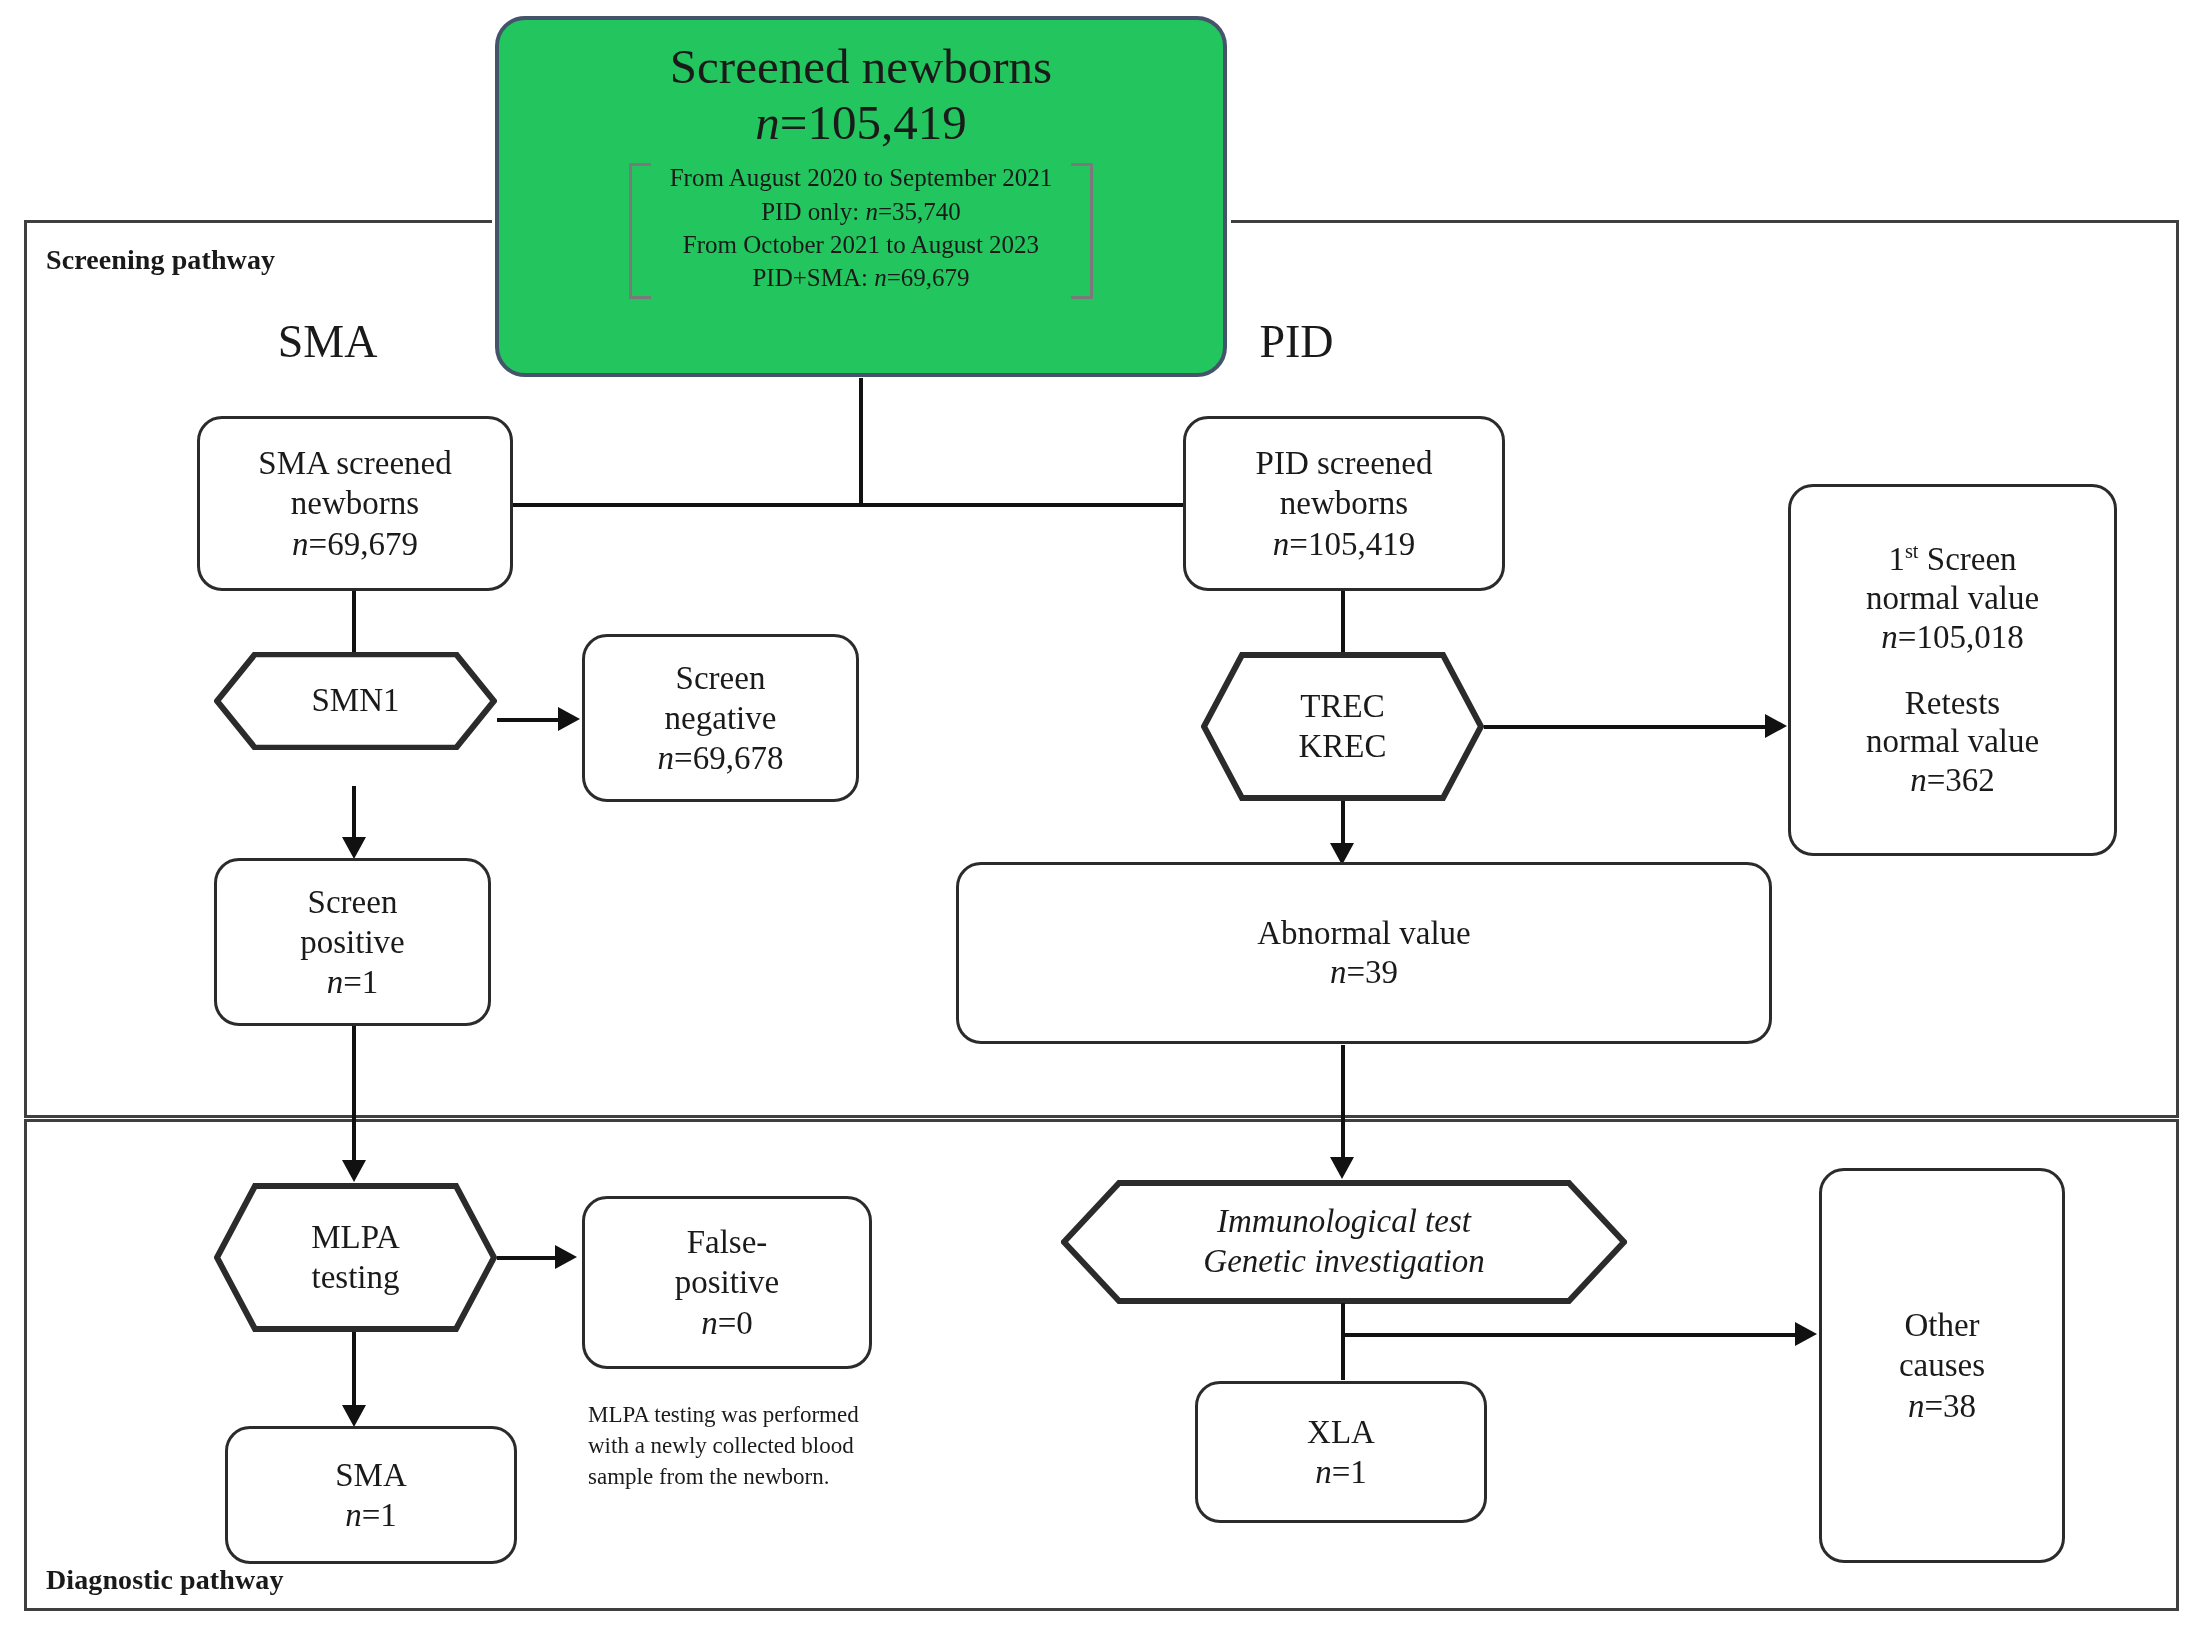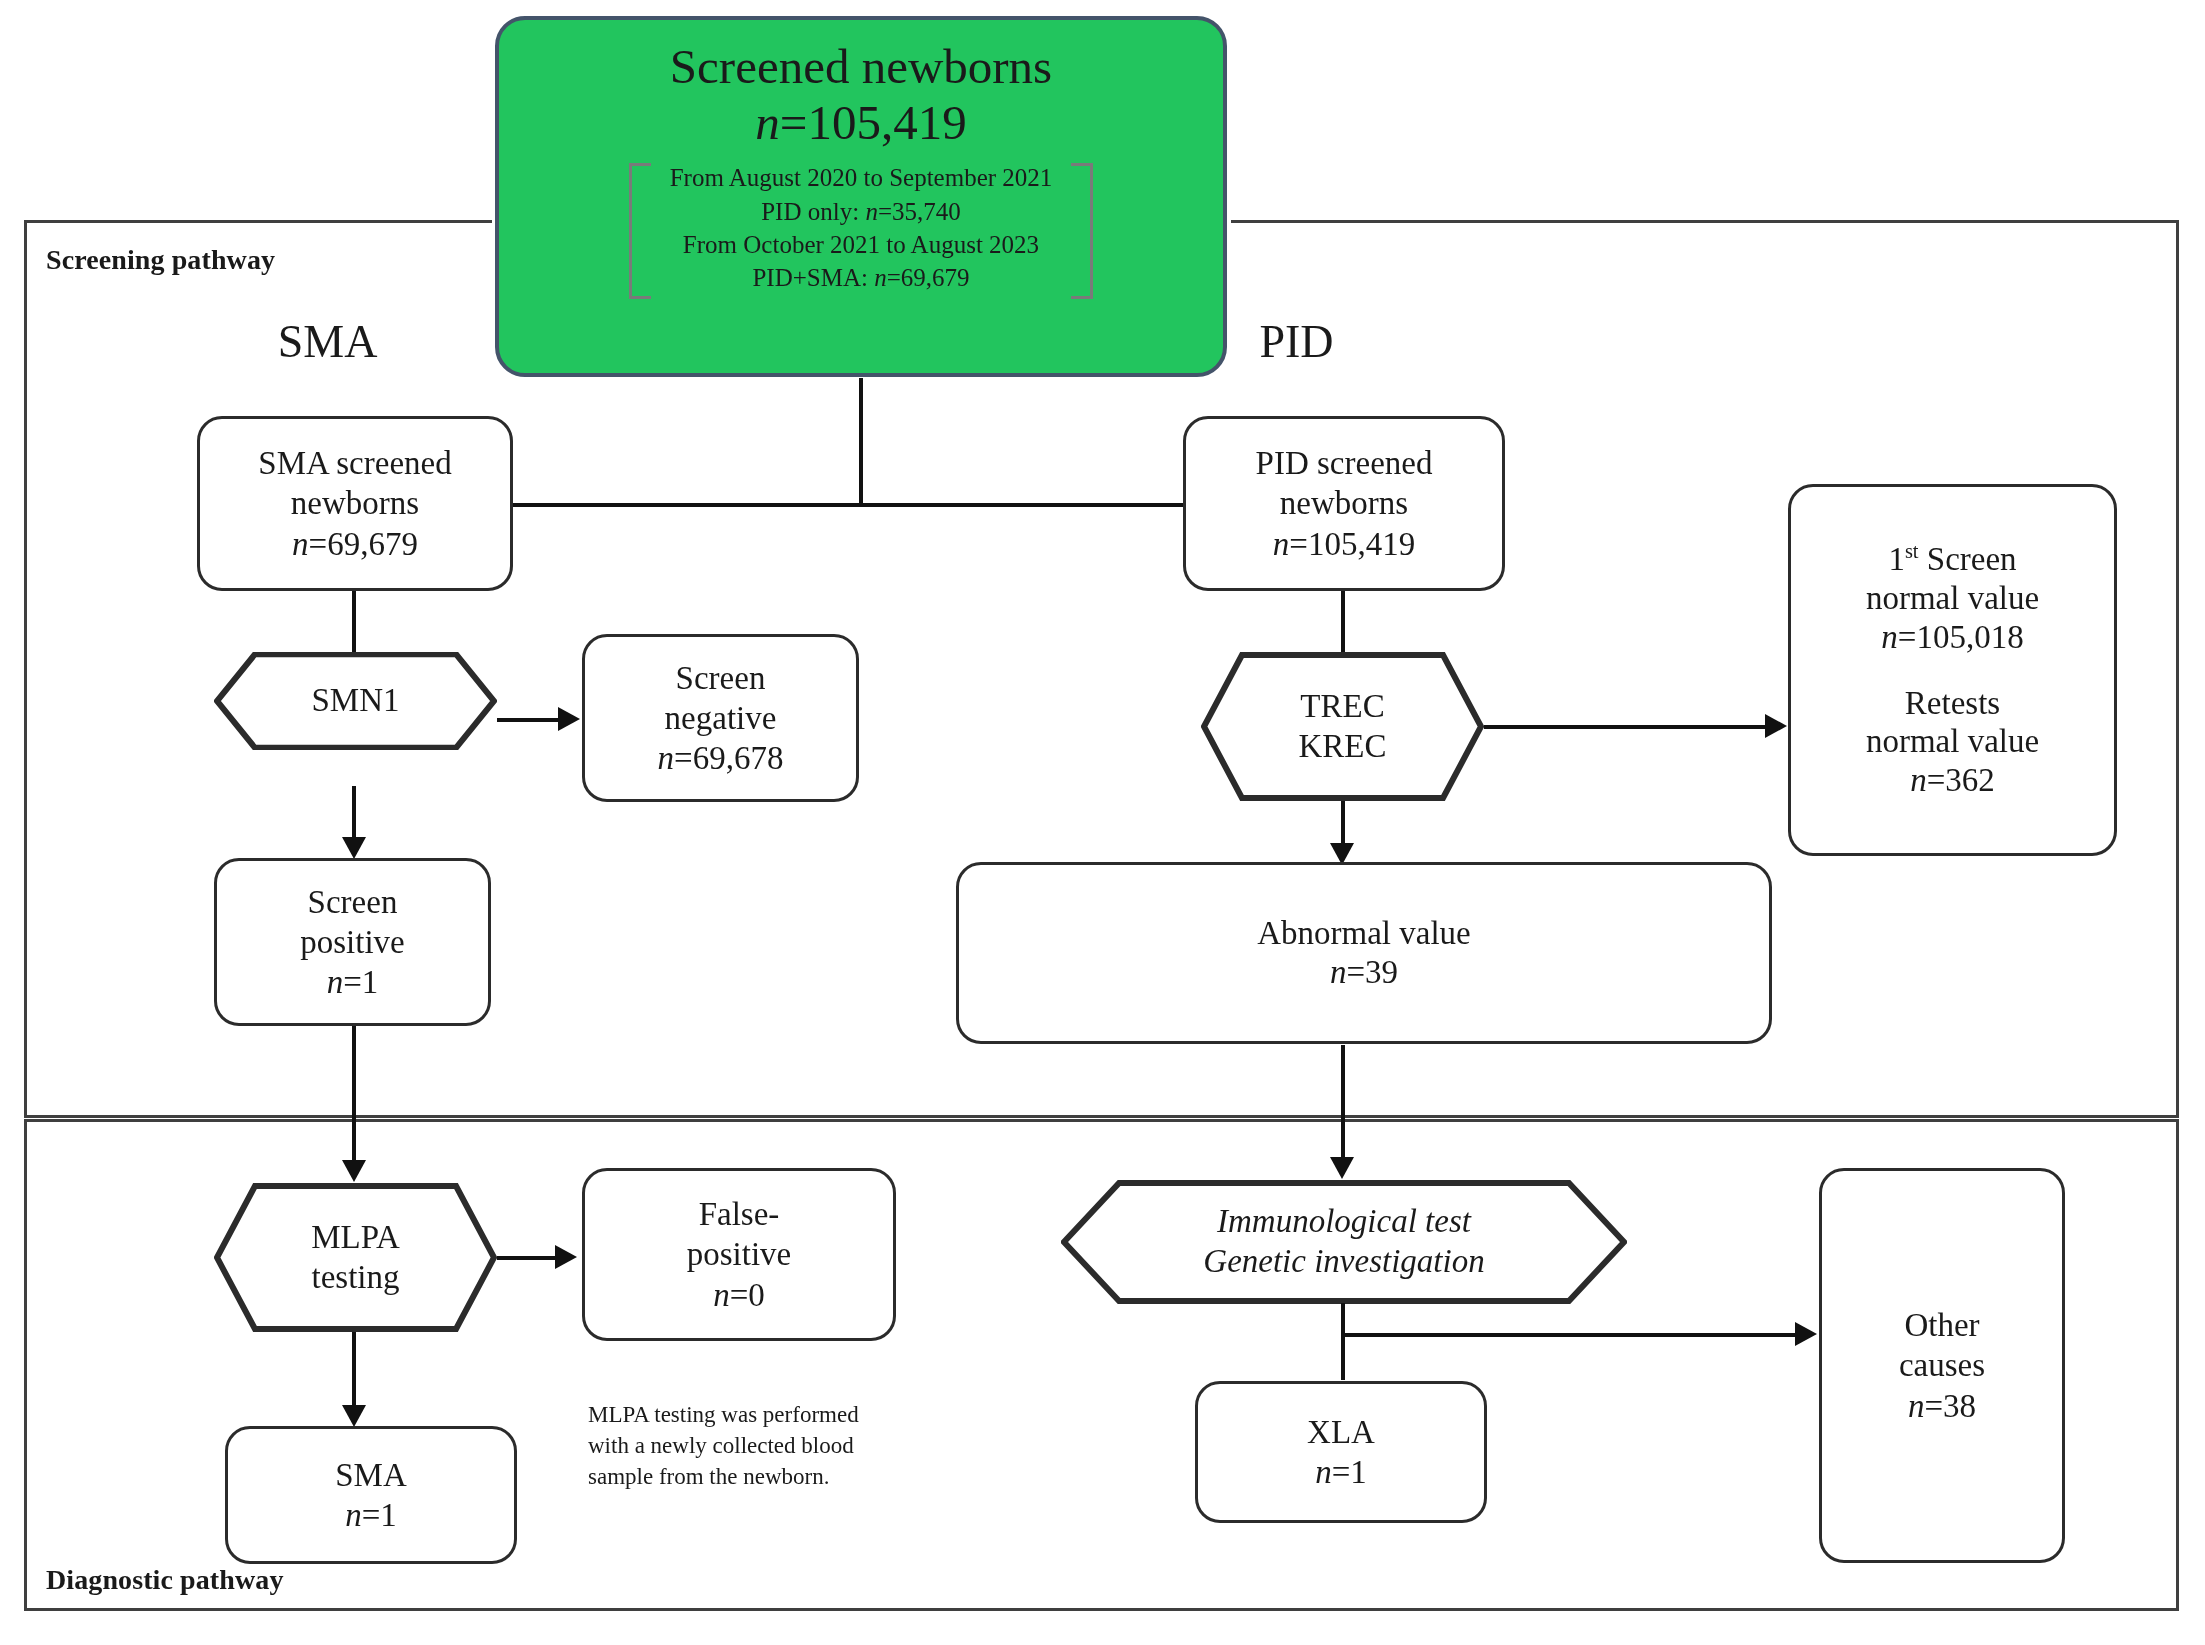--- a/index.html
+++ b/index.html
@@ -233,21 +233,21 @@
     </svg>
     <div class="hexlabel">
       <span class="ln">MLPA</span>
       <span class="ln">testing</span>
     </div>
   </div>
 
   <div class="abs hline" style="left:497px; top:1256px; width:58px;"></div>
   <div class="abs arrow-right" style="left:555px; top:1245px;"></div>
 
-  <div class="abs node" style="left:582px; top:1168px; width:314px; height:173px;">
+  <div class="abs node" style="left:582px; top:1196px; width:290px; height:173px;">
     <span class="ln">False-</span>
     <span class="ln">positive</span>
     <span class="ln"><span class="itn">n</span><span>=0</span></span>
   </div>
 
   <div class="abs vline" style="left:352px; top:1332px; height:73px;"></div>
   <div class="abs arrow-down" style="left:342px; top:1405px;"></div>
 
   <div class="abs node" style="left:225px; top:1426px; width:292px; height:138px;">
     <span class="ln">SMA</span>

